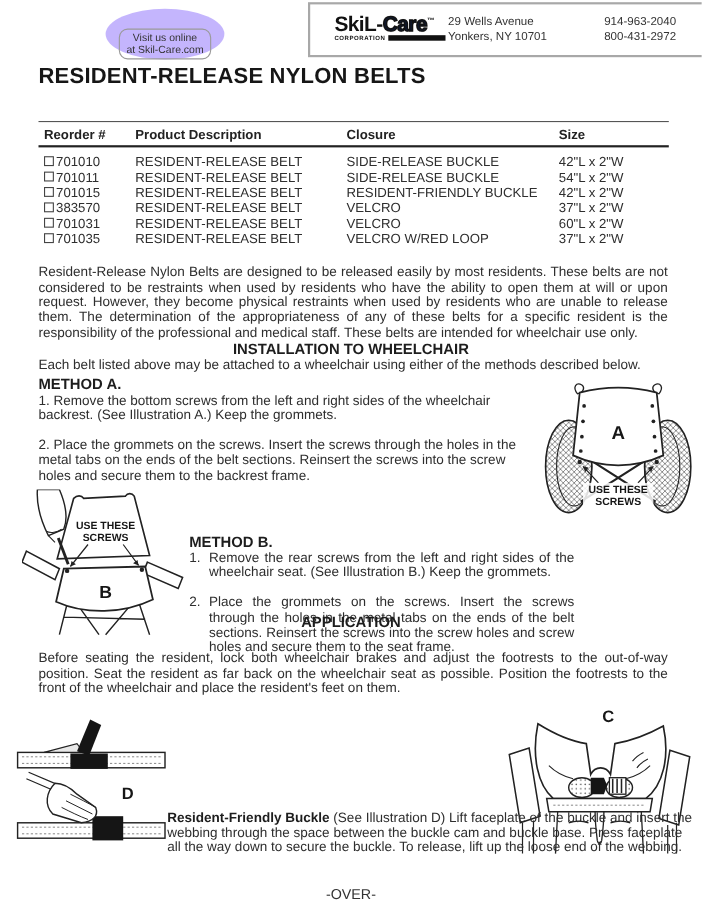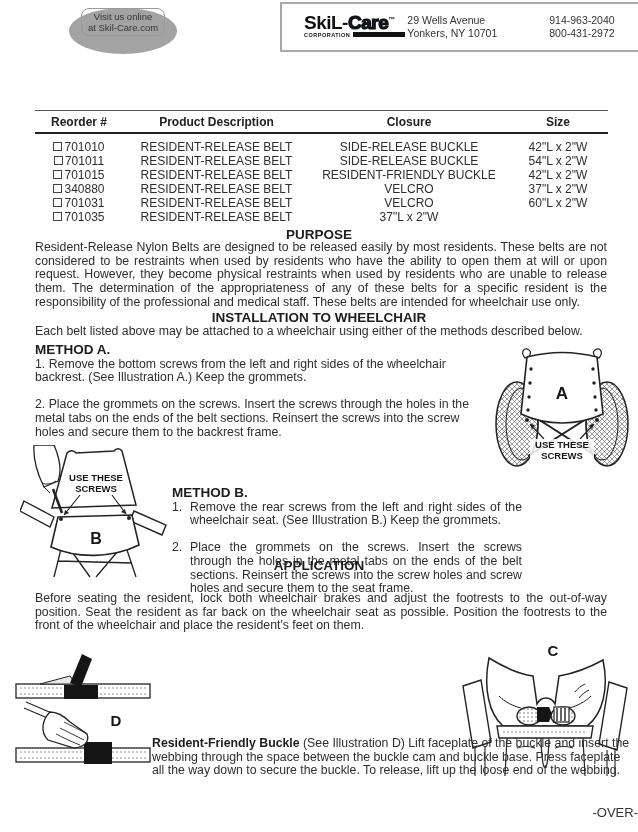--- a/index.html
+++ b/index.html
@@ -2,23 +2,23 @@
 <html><head>
 <meta charset="utf-8">
 <style>
   html,body{margin:0;padding:0;background:#fff;}
   .page{
     position:relative;width:638px;height:832px;background:#fff;overflow:hidden;
     font-family:"Liberation Sans","DejaVu Sans",sans-serif;color:#2e2e2e;
   }
   
   .badge{
-    position:absolute;left:69px;top:8px;width:108px;height:46px;
-    background:#a3a3a3;border-radius:50%;
-    display:flex;align-items:flex-start;justify-content:center;
+    position:absolute;left:96px;top:8px;width:108px;height:46px;
+    background:#c4b5fd;border-radius:50%;
+    display:flex;align-items:flex-end;justify-content:center;
   }
   .badge-inner{
     border:1px solid #9a9a9a;border-radius:8px;padding:2px 6px;
     font-size:9.5px;line-height:11px;text-align:center;color:#333;background:transparent;
   }
   .logobox{
     position:absolute;left:280px;top:2px;right:-6px;height:46px;
     border:2px solid #a8a8a8;background:#fff;
     display:flex;align-items:center;
   }
@@ -34,40 +34,40 @@
   .logo-bar{height:5px;width:52px;background:#111;}
   .addr{margin-left:2px;font-size:10.5px;line-height:13px;color:#333;}
   .phones{margin-left:52px;font-size:10.5px;line-height:13px;color:#333;}
   
   .title{
     position:absolute;left:35px;top:58px;font-size:20px;font-weight:bold;color:#161616;
     letter-spacing:0.2px;
   }
   
   .ptable{position:absolute;left:35px;top:110px;width:573px;font-size:12px;}
-  .trow{display:grid;grid-template-columns:83px 192px 193px 105px;text-align:center;}
+  .trow{display:grid;grid-template-columns:83px 192px 193px 105px;}
   .thead{border-top:1px solid #555;border-bottom:2.5px solid #222;
     padding:4px 0 3px;font-weight:bold;color:#222;}
   .tbody{padding-top:6px;}
   .tbody .trow{line-height:14px;}
   .cell{padding-left:5px;white-space:nowrap;}
   .chk{display:inline-block;width:7px;height:7px;border:1px solid #444;margin-right:2px;
     vertical-align:0px;}
   
   .sec-head{position:absolute;left:0;width:100%;text-align:center;font-size:13.5px;
     font-weight:bold;color:#1d1d1d;}
   .body-block{position:absolute;font-size:12.3px;line-height:13.7px;color:#2e2e2e;}
   .just{text-align:justify;}
   .m-head{font-size:13.5px;font-weight:bold;color:#1d1d1d;margin:0 0 1px 0;}
   .m-p{margin:0 0 13px 0;}
   .step{display:flex;margin-bottom:13px;}
   .step .num{flex:0 0 18px;}
   .step .txt{flex:1;text-align:justify;}
   .lead b{color:#1d1d1d;}
-  .footer{position:absolute;left:0;top:805px;width:100%;text-align:right;
+  .footer{position:absolute;left:0;top:805px;width:100%;text-align:center;
     font-size:13px;color:#333;}
   
   .illus{position:absolute;}
   .illus svg{display:block;width:100%;height:100%;}
   svg text{font-family:"Liberation Sans","DejaVu Sans",sans-serif;fill:#161616;}
   .il-label{font-weight:bold;}
   .il-cap{font-weight:bold;}
 </style>
 </head>
 <body>
@@ -92,20 +92,21 @@
     <div class="addr">
       <div>29 Wells Avenue</div>
       <div>Yonkers, NY 10701</div>
     </div>
     <div class="phones">
       <div>914-963-2040</div>
       <div>800-431-2972</div>
     </div>
   </div>
 
+  <div class="title">RESIDENT-RELEASE NYLON BELTS</div>
 
   <div class="ptable">
     <div class="trow thead">
       <div class="cell">Reorder #</div>
       <div class="cell">Product Description</div>
       <div class="cell">Closure</div>
       <div class="cell">Size</div>
     </div>
     <div class="tbody">
       <div class="trow">
@@ -120,40 +121,40 @@
         <div class="cell">SIDE-RELEASE BUCKLE</div>
         <div class="cell">54"L x 2"W</div>
       </div>
       <div class="trow">
         <div class="cell"><span class="chk"></span><span>701015</span></div>
         <div class="cell">RESIDENT-RELEASE BELT</div>
         <div class="cell">RESIDENT-FRIENDLY BUCKLE</div>
         <div class="cell">42"L x 2"W</div>
       </div>
       <div class="trow">
-        <div class="cell"><span class="chk"></span><span>340880</span></div>
+        <div class="cell"><span class="chk"></span><span>383570</span></div>
         <div class="cell">RESIDENT-RELEASE BELT</div>
         <div class="cell">VELCRO</div>
         <div class="cell">37"L x 2"W</div>
       </div>
       <div class="trow">
         <div class="cell"><span class="chk"></span><span>701031</span></div>
         <div class="cell">RESIDENT-RELEASE BELT</div>
         <div class="cell">VELCRO</div>
         <div class="cell">60"L x 2"W</div>
       </div>
       <div class="trow">
         <div class="cell"><span class="chk"></span><span>701035</span></div>
         <div class="cell">RESIDENT-RELEASE BELT</div>
+        <div class="cell">VELCRO W/RED LOOP</div>
         <div class="cell">37"L x 2"W</div>
       </div>
     </div>
   </div>
 
-  <div class="sec-head" style="top:227px;">PURPOSE</div>
   <div class="body-block just" style="left:35px;top:241px;width:572px;">Resident-Release Nylon Belts are designed to be released easily by most residents. These belts are not considered to be restraints when used by residents who have the ability to open them at will or upon request. However, they become physical restraints when used by residents who are unable to release them. The determination of the appropriateness of any of these belts for a specific resident is the responsibility of the professional and medical staff. These belts are intended for wheelchair use only.</div>
 
   <div class="sec-head" style="top:310px;">INSTALLATION TO WHEELCHAIR</div>
   <div class="body-block" style="left:35px;top:325px;width:580px;">Each belt listed above may be attached to a wheelchair using either of the methods described below.</div>
 
   <div class="body-block" style="left:35px;top:343px;width:450px;">
     <div class="m-head">METHOD A.</div>
     <p class="m-p">1. Remove the bottom screws from the left and right sides of the wheelchair backrest. (See Illustration A.) Keep the grommets.</p>
     <p class="m-p">2. Place the grommets on the screws. Insert the screws through the holes in the metal tabs on the ends of the belt sections. Reinsert the screws into the screw holes and secure them to the backrest frame.</p>
   </div>

